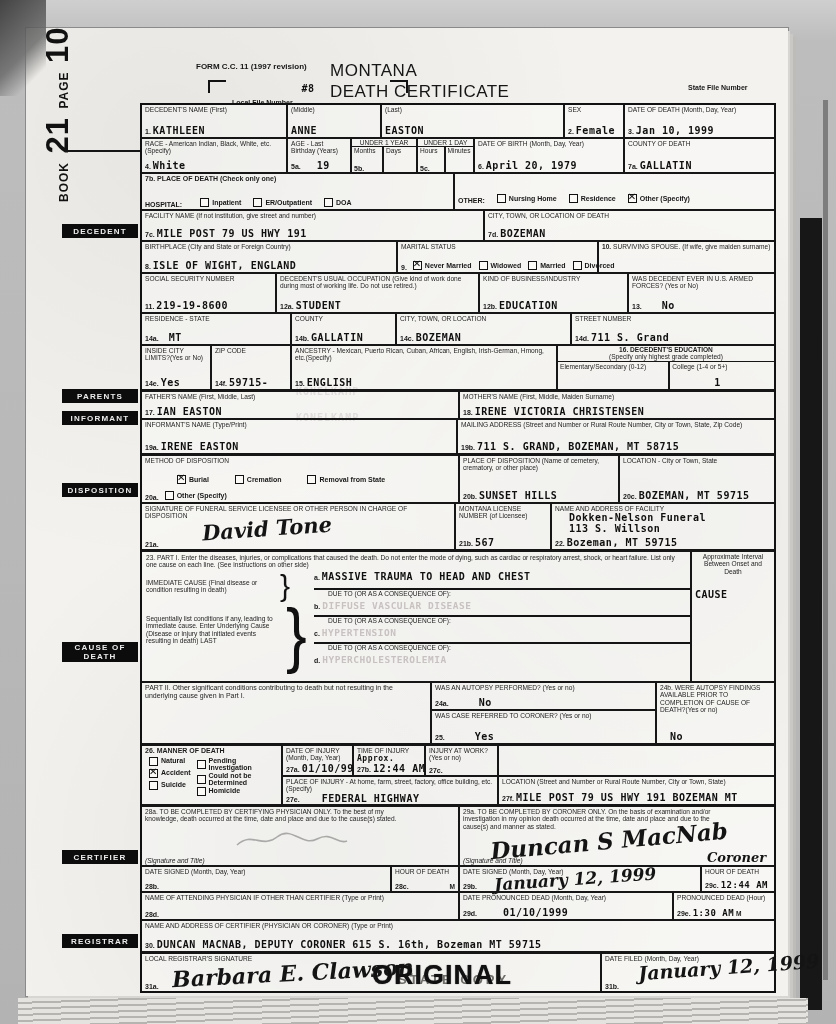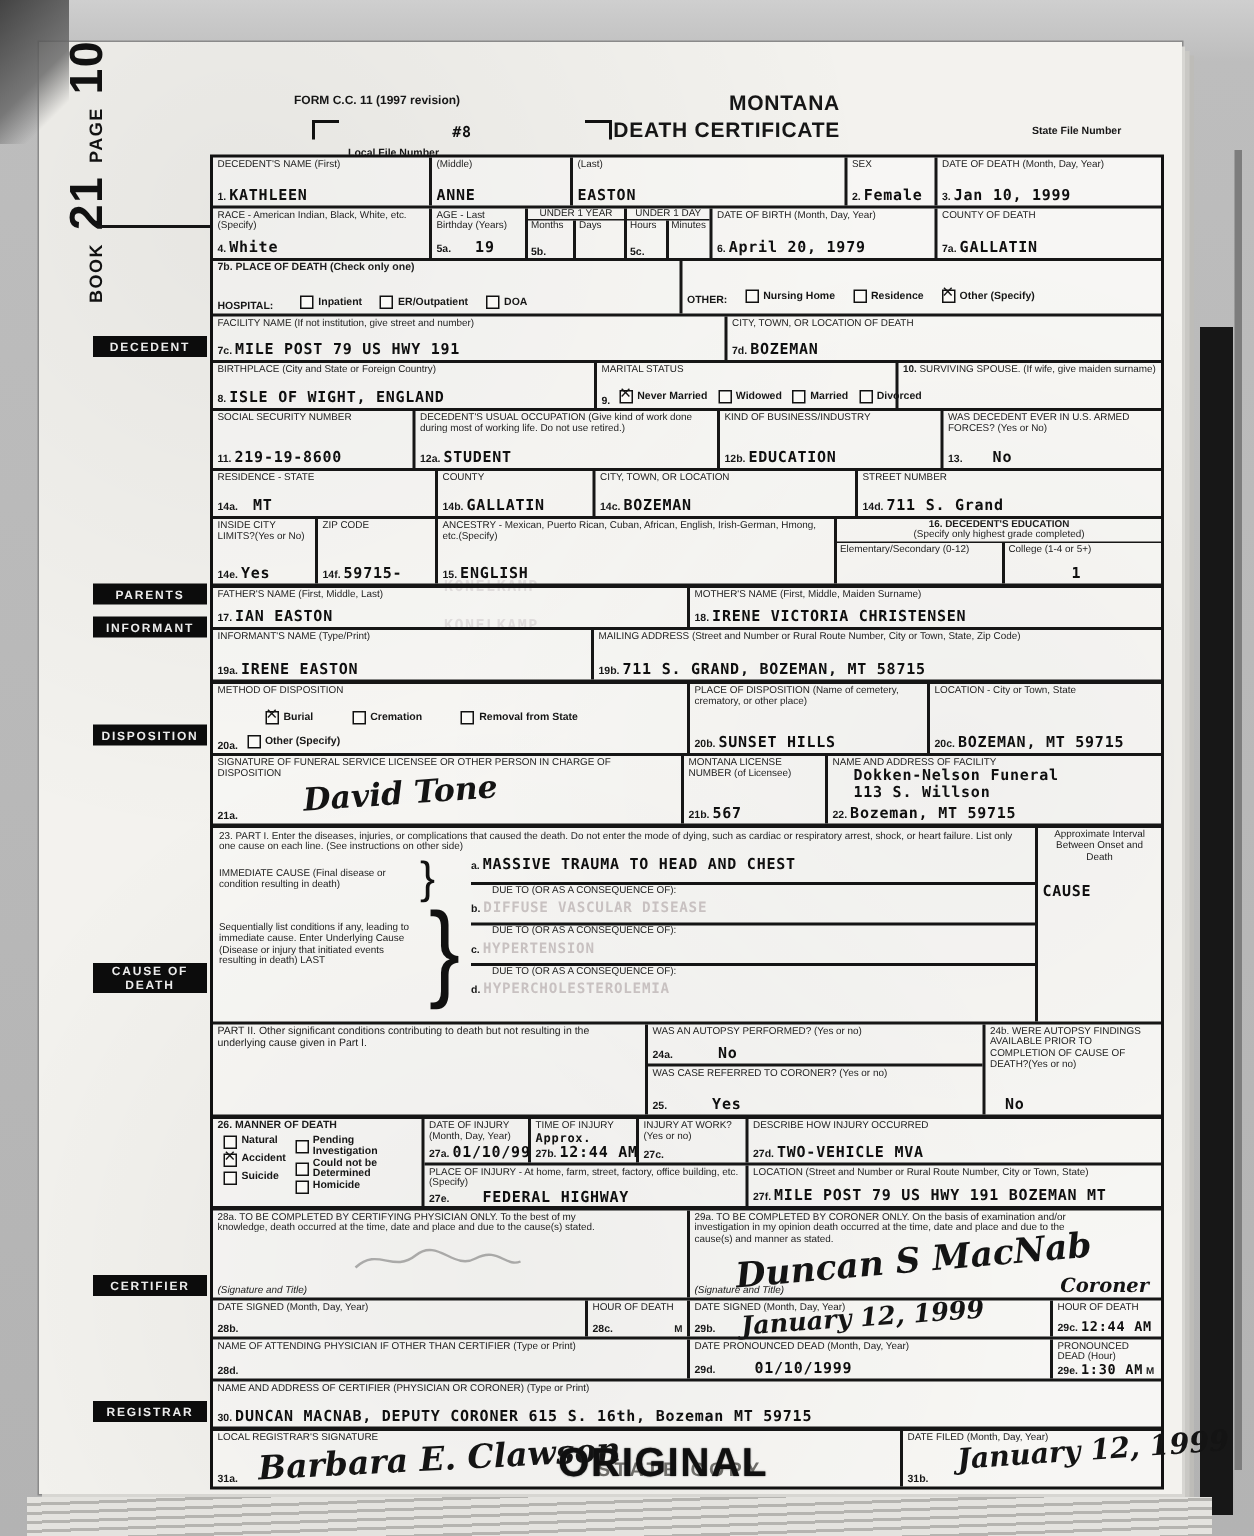--- a/index.html
+++ b/index.html
@@ -20,21 +20,21 @@
   .book-stamp{position:absolute;left:40px;top:206px;transform:rotate(-90deg);transform-origin:0 0;white-space:nowrap;font-weight:bold;color:#111;}
   .book-stamp .sm{font-size:12px;letter-spacing:1px;margin:0 4px;}
   .book-stamp .bg{font-size:31px;letter-spacing:1px;}
   
   .hdr-form-code{position:absolute;left:196px;top:62px;font-size:8px;font-weight:bold;}
   .lf-box{position:absolute;left:208px;top:80px;width:200px;height:26px;}
   .lf-box .bkl{position:absolute;left:0;top:0;width:16px;height:11px;border-left:2px solid #111;border-top:2px solid #111;}
   .lf-box .bkr{position:absolute;right:0;top:0;width:16px;height:11px;border-right:2px solid #111;border-top:2px solid #111;}
   .lf-val{position:absolute;left:100px;top:3px;transform:translateX(-50%);font-family:"DejaVu Sans Mono",monospace;font-weight:bold;font-size:13px;}
   .lf-lbl{position:absolute;left:24px;top:19px;font-size:7px;font-weight:bold;}
-  .title{position:absolute;left:330px;top:60px;width:230px;text-align:right;font-weight:bold;font-size:14px;letter-spacing:.5px;line-height:1.25;}
+  .title{position:absolute;left:330px;top:60px;width:230px;text-align:left;font-weight:normal;font-size:17px;letter-spacing:.5px;line-height:1.25;}
   .sfn{position:absolute;left:688px;top:84px;font-size:7px;font-weight:bold;}
   .top-rule{position:absolute;left:64px;top:150px;width:78px;height:2px;background:#151515;}
   
   .side{position:absolute;width:76px;background:#0c0c0c;color:#ececec;font-size:8px;font-weight:bold;letter-spacing:1.2px;text-align:center;padding:2.5px 0;}
   
   #form{position:absolute;left:140px;top:103px;width:632px;border:2.5px solid #111;background:rgba(255,255,255,.35);}
   .r{display:flex;border-bottom:2px solid #161616;position:relative;}
   .r:last-child{border-bottom:none;}
   .r.hv{border-bottom-width:3px;}
   .c{box-sizing:border-box;border-right:2px solid #161616;padding:1px 3px;display:flex;flex-direction:column;position:relative;}
@@ -403,21 +403,21 @@
       <div class="c last">
           <span class="lb">MOTHER'S NAME  (First, Middle, Maiden Surname)</span>
         <span class="vl">
             <span class="nm">18.</span>
             <span class="tw">IRENE VICTORIA CHRISTENSEN</span>
           </span>
         </div>
     </div>
 
     <div class="r hv" style="height:33px;">
-      <div class="c" style="width:254px;">
+      <div class="c" style="width:316px;">
           <span class="lb">INFORMANT'S NAME    (Type/Print)</span>
         <span class="vl">
             <span class="nm">19a.</span>
             <span class="tw">IRENE EASTON</span>
           </span>
         </div>
       <div class="c last">
           <span class="lb">MAILING ADDRESS  (Street and Number or Rural Route Number, City or Town, State, Zip Code)</span>
         <span class="vl">
             <span class="nm">19b.</span>
@@ -612,27 +612,20 @@
                 <span class="nm">27b.</span>
                 <span class="tw">12:44 AM</span>
               </span>
             </span>
           <span class="c" style="width:73px;">
               <span class="lb">INJURY AT WORK? (Yes or no)</span>
             <span class="vl">
                 <span class="nm">27c.</span>
               </span>
             </span>
-          <span class="c last">
-              <span class="lb">DESCRIBE HOW INJURY OCCURRED</span>
-            <span class="vl">
-                <span class="nm">27d.</span>
-                <span class="tw">TWO-VEHICLE MVA</span>
-              </span>
-            </span>
         </div>
         <div style="display:flex;height:27px;">
           <span class="c" style="width:216px;">
               <span class="lb">PLACE OF INJURY - At home, farm, street, factory, office building, etc.   (Specify)</span>
             <span class="vl">
                 <span class="nm">27e.</span>
                 <span class="tw" style="margin-left:20px;">FEDERAL HIGHWAY</span>
               </span>
             </span>
           <span class="c last">
@@ -692,21 +685,21 @@
         </div>
     </div>
 
     <div class="r" style="height:26px;">
       <div class="c" style="width:318px;">
           <span class="lb">NAME OF ATTENDING PHYSICIAN IF OTHER THAN CERTIFIER   (Type or Print)</span>
         <span class="vl">
             <span class="nm">28d.</span>
           </span>
         </div>
-      <div class="c" style="width:242px;">
+      <div class="c" style="width:214px;">
           <span class="lb">DATE PRONOUNCED DEAD  (Month, Day, Year)</span>
         <span class="vl">
             <span class="nm">29d.</span>
             <span class="tw" style="margin-left:24px;">01/10/1999</span>
           </span>
         </div>
       <div class="c last">
           <span class="lb">PRONOUNCED DEAD (Hour)</span>
         <span class="vl">
             <span class="nm">29e.</span>

